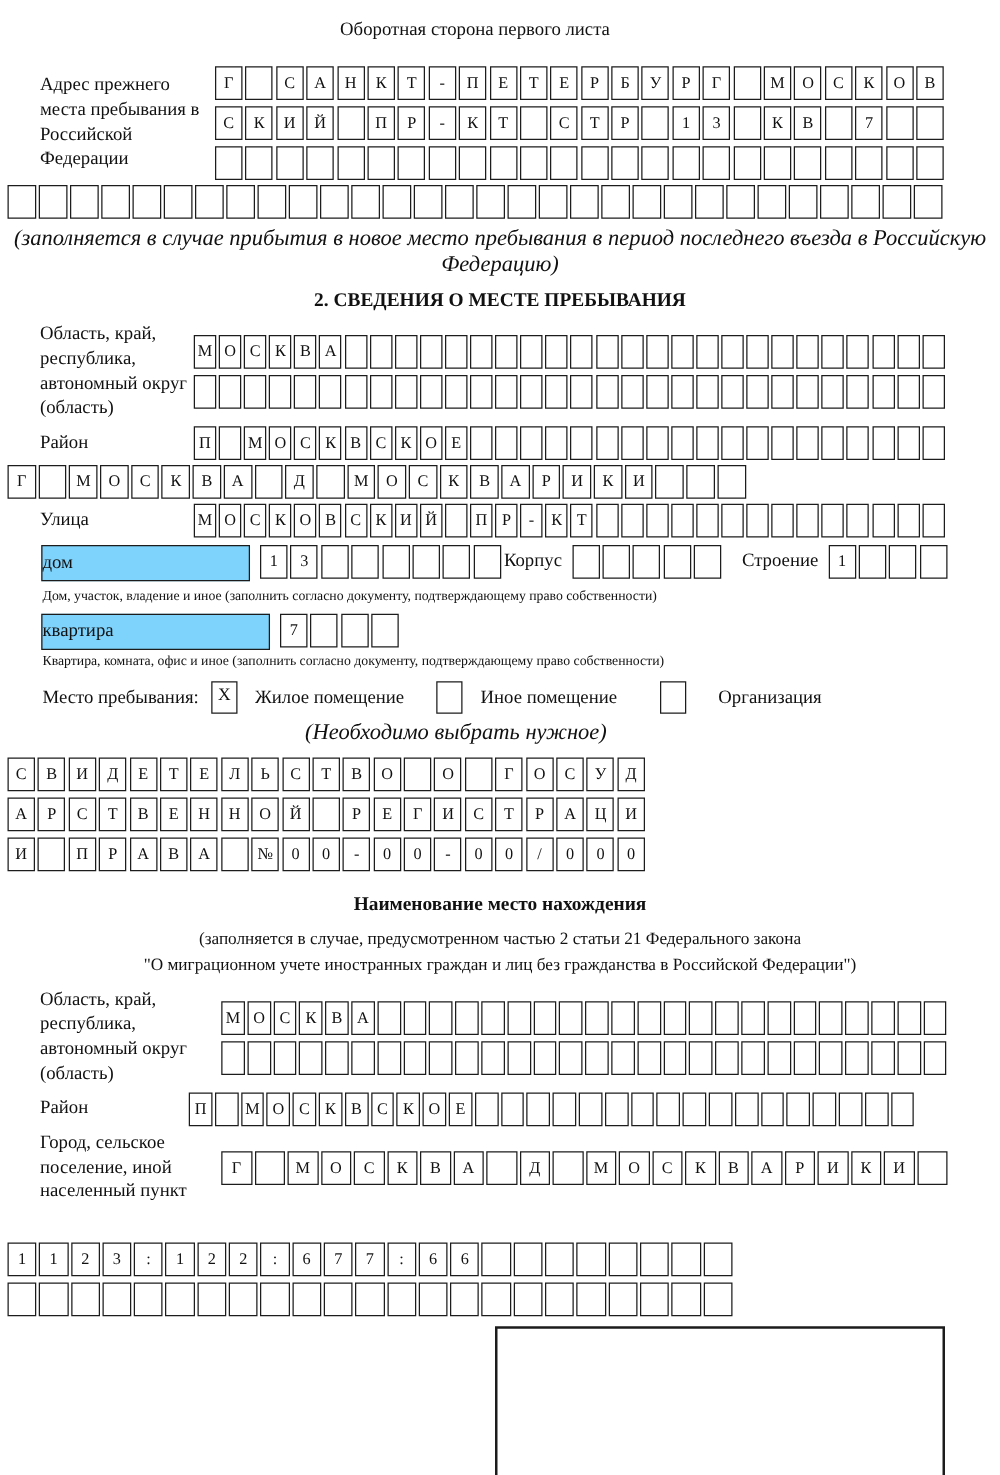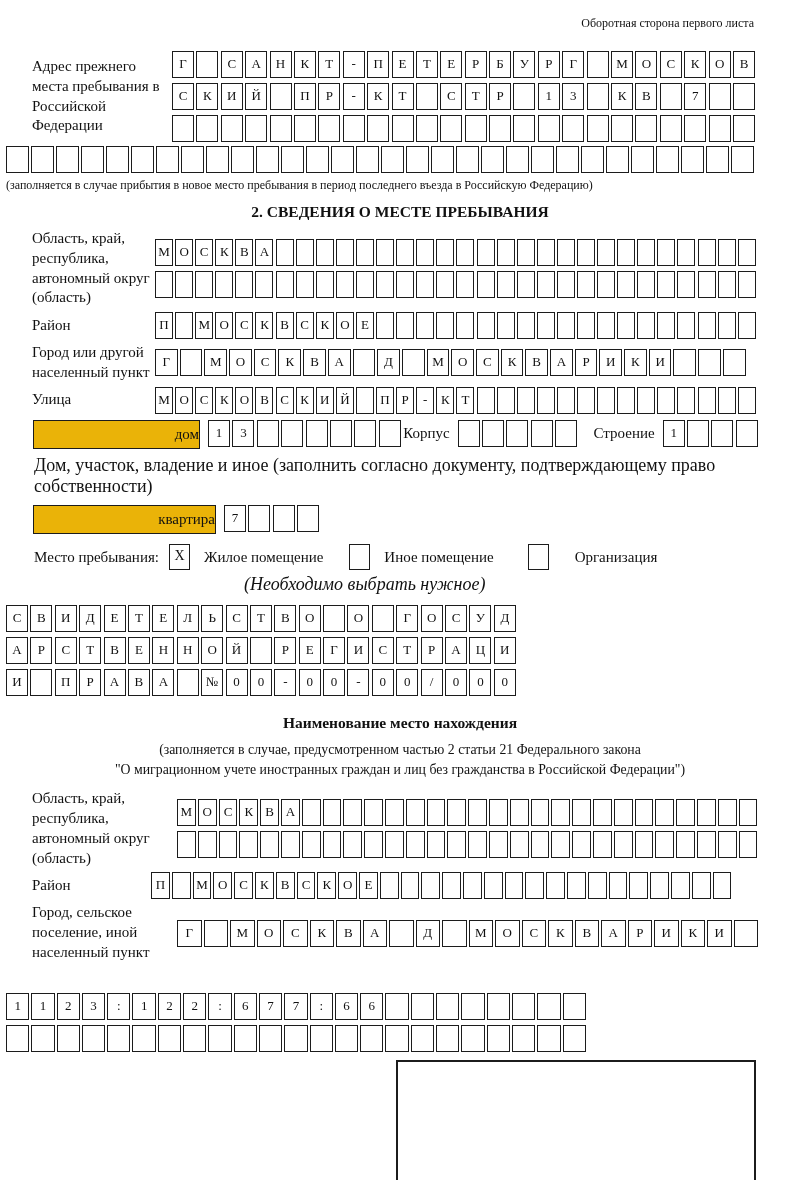--- a/index.html
+++ b/index.html
@@ -2,21 +2,21 @@
 <html><head>
 <meta charset="utf-8">
 <style>
   html,body{margin:0;padding:0;background:#ffffff;}
   body{
     width:800px;height:1180px;overflow:hidden;
     font-family:"Liberation Serif","DejaVu Serif",serif;
     color:#111;font-size:15px;
   }
   .page{padding:16px 6px 0 6px;position:relative;}
-  .corner-note{text-align:right;padding-right:40px;font-size:12px;margin-bottom:20px;}
+  .corner-note{text-align:center;padding-right:40px;font-size:15px;margin-bottom:20px;}
 
   
   .frow{display:flex;align-items:center;margin-bottom:4px;}
   .flabel{flex:none;padding-left:26px;box-sizing:border-box;line-height:1.32;}
   .lbl1{width:166px;}
   .lbl2{width:149px;}
   .lbl-doc{width:239px;}
   .lblA{width:171px;}
   .fcells{flex:none;}
   .cellrow{white-space:nowrap;line-height:0;margin-bottom:5px;}
@@ -30,34 +30,34 @@
   
   .c-s1 .cell{width:22px;margin-right:2.4px;}     
   .c-full .cell{width:23px;margin-right:2px;}     
   .c-30 .cell{width:18px;margin-right:2.1px;}     
   .c-24 .cell{width:22.7px;margin-right:2px;}     
   .c-28 .cell{width:18.8px;margin-right:2px;}     
   .c-22 .cell{width:24.5px;margin-right:2px;}     
   .c-23 .cell{width:23.3px;margin-right:2px;}     
   .c-box .cell{width:22px;margin-right:2.4px;}    
 
-  .caption-center{text-align:left;font-size:12px;margin:2px 0 6px 0;}
+  .caption-center{text-align:center;font-size:18px;margin:2px 0 6px 0;font-style:italic;}
   .sec-title{text-align:center;font-weight:bold;font-size:15.5px;margin:10px 0 8px 0;}
 
   .inline-label{display:inline-block;vertical-align:top;line-height:27px;font-size:15px;}
   .widebox{
     display:inline-block;box-sizing:border-box;vertical-align:top;
-    border:1.6px solid #1c1c1c;height:29px;text-align:right;
-    font-size:15px;line-height:26px;background:#eab308;
+    border:1.6px solid #1c1c1c;height:29px;text-align:left;
+    font-size:15px;line-height:26px;background:#7dd3fc;
   }
   .house-row,.apt-row{white-space:nowrap;line-height:0;margin:6px 0 2px 0;padding-left:27px;}
   .house-row .cellrow,.apt-row .cellrow{display:inline-block;vertical-align:top;}
   .gap8{display:inline-block;width:8px;}
   .gap14{display:inline-block;width:14px;}
-  .left-caption{font-size:18px;margin:3px 0 8px 28px;font-family:Liberation Serif, serif;}
+  .left-caption{font-size:11px;margin:3px 0 8px 28px;font-family:Liberation Serif, serif;}
 
   .stay-row{padding-left:28px;margin:10px 0 2px 0;white-space:nowrap;}
   .stay-row .txt{display:inline-block;vertical-align:top;line-height:26px;}
   .checkbox{
     display:inline-block;box-sizing:border-box;border:1.6px solid #1c1c1c;
     width:21px;height:26px;text-align:center;line-height:22px;font-size:14px;
     vertical-align:top;margin:0 14px 0 10px;background:#fff;
   }
   .stay-note{text-align:center;font-size:18px;margin:4px 0 10px 0;font-style:italic;}
 
@@ -98,41 +98,41 @@
   </div>
 
   <div class="frow">
     <div class="flabel lbl2">Район</div>
     <div class="fcells">
       <div class="cellrow c-30"><span class="cell">П</span><span class="cell"></span><span class="cell">М</span><span class="cell">О</span><span class="cell">С</span><span class="cell">К</span><span class="cell">В</span><span class="cell">С</span><span class="cell">К</span><span class="cell">О</span><span class="cell">Е</span><span class="cell"></span><span class="cell"></span><span class="cell"></span><span class="cell"></span><span class="cell"></span><span class="cell"></span><span class="cell"></span><span class="cell"></span><span class="cell"></span><span class="cell"></span><span class="cell"></span><span class="cell"></span><span class="cell"></span><span class="cell"></span><span class="cell"></span><span class="cell"></span><span class="cell"></span><span class="cell"></span><span class="cell"></span></div>
     </div>
   </div>
 
   <div class="frow">
-    <div class="flabel lbl2">Город или другой населенный пункт</div>
     <div class="fcells">
       <div class="cellrow c-24"><span class="cell">Г</span><span class="cell"></span><span class="cell">М</span><span class="cell">О</span><span class="cell">С</span><span class="cell">К</span><span class="cell">В</span><span class="cell">А</span><span class="cell"></span><span class="cell">Д</span><span class="cell"></span><span class="cell">М</span><span class="cell">О</span><span class="cell">С</span><span class="cell">К</span><span class="cell">В</span><span class="cell">А</span><span class="cell">Р</span><span class="cell">И</span><span class="cell">К</span><span class="cell">И</span><span class="cell"></span><span class="cell"></span><span class="cell"></span></div>
     </div>
   </div>
 
   <div class="frow">
     <div class="flabel lbl2">Улица</div>
     <div class="fcells">
       <div class="cellrow c-30"><span class="cell">М</span><span class="cell">О</span><span class="cell">С</span><span class="cell">К</span><span class="cell">О</span><span class="cell">В</span><span class="cell">С</span><span class="cell">К</span><span class="cell">И</span><span class="cell">Й</span><span class="cell"></span><span class="cell">П</span><span class="cell">Р</span><span class="cell">-</span><span class="cell">К</span><span class="cell">Т</span><span class="cell"></span><span class="cell"></span><span class="cell"></span><span class="cell"></span><span class="cell"></span><span class="cell"></span><span class="cell"></span><span class="cell"></span><span class="cell"></span><span class="cell"></span><span class="cell"></span><span class="cell"></span><span class="cell"></span><span class="cell"></span></div>
     </div>
   </div>
 
   <div class="house-row">
     <span class="widebox" style="width:167px;">дом</span><span class="gap8"></span><span class="cellrow c-box"><span class="cell">1</span><span class="cell">3</span><span class="cell"></span><span class="cell"></span><span class="cell"></span><span class="cell"></span><span class="cell"></span><span class="cell"></span></span><span class="inline-label">Корпус</span><span class="gap8"></span><span class="cellrow c-box"><span class="cell"></span><span class="cell"></span><span class="cell"></span><span class="cell"></span><span class="cell"></span></span><span class="gap14"></span><span class="inline-label">Строение</span><span class="gap8"></span><span class="cellrow c-box"><span class="cell">1</span><span class="cell"></span><span class="cell"></span><span class="cell"></span></span>
   </div>
   <div class="left-caption">Дом, участок, владение и иное (заполнить согласно документу, подтверждающему право собственности)</div>
 
   <div class="apt-row">
     <span class="widebox" style="width:183px;">квартира</span><span class="gap8"></span><span class="cellrow c-box"><span class="cell">7</span><span class="cell"></span><span class="cell"></span><span class="cell"></span></span>
   </div>
+  <div class="left-caption">Квартира, комната, офис и иное (заполнить согласно документу, подтверждающему право собственности)</div>
 
   <div class="stay-row">
     <span class="txt">Место пребывания:</span><span class="checkbox">X</span><span class="txt">Жилое помещение</span><span class="checkbox" style="margin-left:26px;"></span><span class="txt">Иное помещение</span><span class="checkbox" style="margin-left:34px;margin-right:26px;"></span><span class="txt">Организация</span>
   </div>
   <div class="stay-note" style="text-align:left;padding-left:238px;">(Необходимо выбрать нужное)</div>
 
   <div class="frow">
     <div class="fcells">
       <div class="cellrow c-s1"><span class="cell">С</span><span class="cell">В</span><span class="cell">И</span><span class="cell">Д</span><span class="cell">Е</span><span class="cell">Т</span><span class="cell">Е</span><span class="cell">Л</span><span class="cell">Ь</span><span class="cell">С</span><span class="cell">Т</span><span class="cell">В</span><span class="cell">О</span><span class="cell"></span><span class="cell">О</span><span class="cell"></span><span class="cell">Г</span><span class="cell">О</span><span class="cell">С</span><span class="cell">У</span><span class="cell">Д</span></div>
       <div class="cellrow c-s1"><span class="cell">А</span><span class="cell">Р</span><span class="cell">С</span><span class="cell">Т</span><span class="cell">В</span><span class="cell">Е</span><span class="cell">Н</span><span class="cell">Н</span><span class="cell">О</span><span class="cell">Й</span><span class="cell"></span><span class="cell">Р</span><span class="cell">Е</span><span class="cell">Г</span><span class="cell">И</span><span class="cell">С</span><span class="cell">Т</span><span class="cell">Р</span><span class="cell">А</span><span class="cell">Ц</span><span class="cell">И</span></div>

